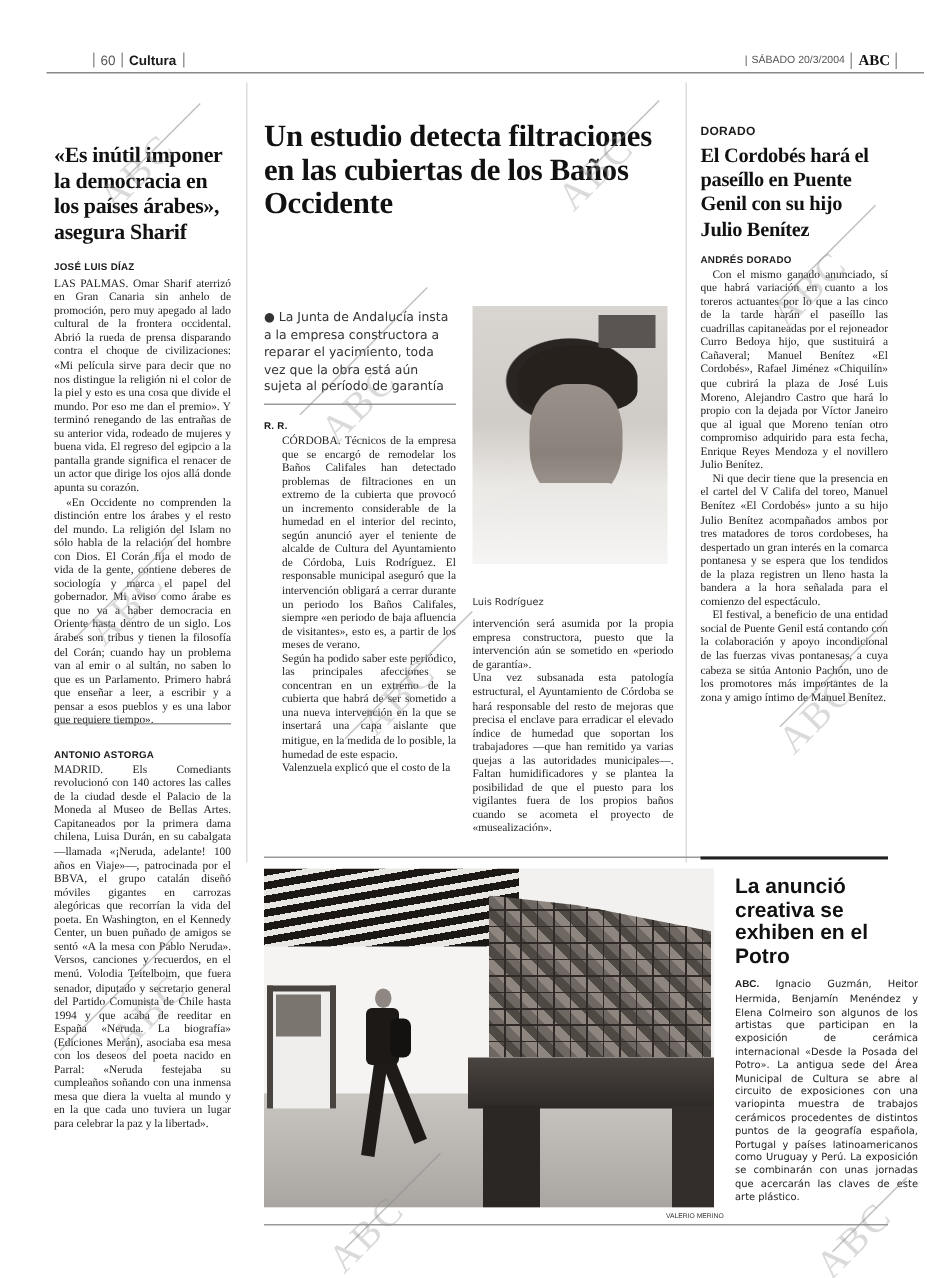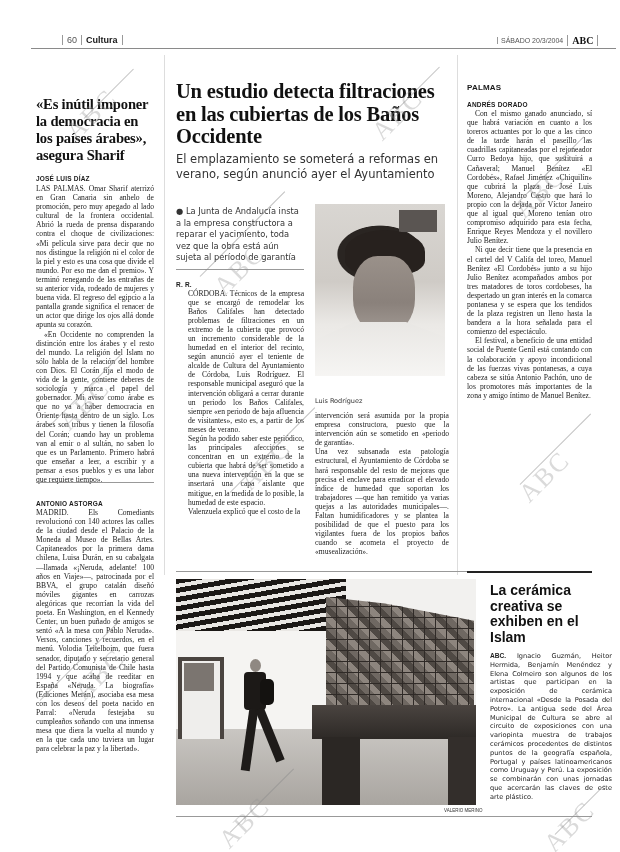--- a/index.html
+++ b/index.html
@@ -91,21 +91,20 @@
   <div class="body" style="margin-top:1px;">
     <p>MADRID. Els Comediants revolucionó con 140 actores las calles de la ciudad desde el Palacio de la Moneda al Museo de Bellas Artes. Capitaneados por la primera dama chilena, Luisa Durán, en su cabalgata —llamada «¡Neruda, adelante! 100 años en Viaje»—, patrocinada por el BBVA, el grupo catalán diseñó móviles gigantes en carrozas alegóricas que recorrían la vida del poeta. En Washington, en el Kennedy Center, un buen puñado de amigos se sentó «A la mesa con Pablo Neruda». Versos, canciones y recuerdos, en el menú. Volodia Teitelboim, que fuera senador, diputado y secretario general del Partido Comunista de Chile hasta 1994 y que acaba de reeditar en España «Neruda. La biografía» (Ediciones Merán), asociaba esa mesa con los deseos del poeta nacido en Parral: «Neruda festejaba su cumpleaños soñando con una inmensa mesa que diera la vuelta al mundo y en la que cada uno tuviera un lugar para celebrar la paz y la libertad».</p>
   </div>
 </div>
 
 <div class="abs" style="left:164px; top:55px; width:1px; height:520px; background:#ddd;"></div>
 <div class="abs" style="left:457px; top:55px; width:1px; height:520px; background:#ddd;"></div>
 
 <div class="abs" style="left:176px; top:80px; width:280px;">
   <div class="headline" style="font-size:20.5px; line-height:22.5px;">Un estudio detecta filtraciones en las cubiertas de los Baños Occidente</div>
-  <div class="subhead" style="margin-top:4px;">El emplazamiento se someterá a reformas en verano, según anunció ayer el Ayuntamiento</div>
 </div>
 
 <div class="abs" style="left:176px; top:206px; width:128px;">
   <div class="bullet">
     <span>●</span>
     <span>La Junta de Andalucía insta a la empresa constructora a reparar el yacimiento, toda vez que la obra está aún sujeta al período de garantía</span>
   </div>
   <div class="rule" style="position:relative; width:128px; margin-top:5px;"></div>
   <div class="byline" style="margin-top:11px;">R. R.</div>
   <div class="body" style="margin-top:1px;margin-left:12px;">
@@ -124,21 +123,22 @@
 <div class="abs caption" style="left:315px; top:397px;">Luis Rodríguez</div>
 
 <div class="abs" style="left:315px; top:411px; width:134px;">
   <div class="body">
     <p>intervención será asumida por la propia empresa constructora, puesto que la intervención aún se sometido en «periodo de garantía».</p>
     <p>Una vez subsanada esta patología estructural, el Ayuntamiento de Córdoba se hará responsable del resto de mejoras que precisa el enclave para erradicar el elevado índice de humedad que soportan los trabajadores —que han remitido ya varias quejas a las autoridades municipales—. Faltan humidificadores y se plantea la posibilidad de que el puesto para los vigilantes fuera de los propios baños cuando se acometa el proyecto de «musealización».</p>
   </div>
 </div>
 
 <div class="abs" style="left:467px; top:83px; width:125px;">
-  <div class="byline" style="font-size:8px;">PALMAS</div>
+  <div class="byline" style="font-size:8px;">DORADO</div>
+  <div class="headline" style="font-size:13.6px; line-height:16.2px; margin-top:4px;">El Cordobés hará el paseíllo en Puente Genil con su hijo Julio Benítez</div>
   <div class="byline" style="margin-top:9px;">ANDRÉS DORADO</div>
   <div class="body" style="margin-top:1px;">
     <p class="ind">Con el mismo ganado anunciado, sí que habrá variación en cuanto a los toreros actuantes por lo que a las cinco de la tarde harán el paseíllo las cuadrillas capitaneadas por el rejoneador Curro Bedoya hijo, que sustituirá a Cañaveral; Manuel Benítez «El Cordobés», Rafael Jiménez «Chiquilín» que cubrirá la plaza de José Luis Moreno, Alejandro Castro que hará lo propio con la dejada por Víctor Janeiro que al igual que Moreno tenían otro compromiso adquirido para esta fecha, Enrique Reyes Mendoza y el novillero Julio Benítez.</p>
     <p class="ind">Ni que decir tiene que la presencia en el cartel del V Califa del toreo, Manuel Benítez «El Cordobés» junto a su hijo Julio Benítez acompañados ambos por tres matadores de toros cordobeses, ha despertado un gran interés en la comarca pontanesa y se espera que los tendidos de la plaza registren un lleno hasta la bandera a la hora señalada para el comienzo del espectáculo.</p>
     <p class="ind">El festival, a beneficio de una entidad social de Puente Genil está contando con la colaboración y apoyo incondicional de las fuerzas vivas pontanesas, a cuya cabeza se sitúa Antonio Pachón, uno de los promotores más importantes de la zona y amigo íntimo de Manuel Benítez.</p>
   </div>
 </div>
 
 <div class="rule" style="left:176px; top:571px; width:416px;"></div>
 <div class="thick" style="left:467px; top:571px; width:125px;"></div>
@@ -157,21 +157,21 @@
   </div>
   <div class="pc-tiles"></div>
   <div class="pc-beam"></div>
   <div class="pc-leg1"></div>
   <div class="pc-leg2"></div>
 </div>
 <div class="abs credit" style="left:444px; top:808px;">VALERIO MERINO</div>
 <div class="rule" style="left:176px; top:816px; width:416px;"></div>
 
 <div class="abs" style="left:490px; top:583px; width:122px;">
-  <div style="font-family:'Liberation Sans',sans-serif; font-weight:bold; font-size:14px; line-height:15.5px; color:#111;">La cerámica creativa se exhiben en el Islam</div>
+  <div style="font-family:'Liberation Sans',sans-serif; font-weight:bold; font-size:14px; line-height:15.5px; color:#111;">La anunció creativa se exhiben en el Potro</div>
   <div class="sans-body" style="margin-top:7px;">
     <b>ABC.</b>
     <span>Ignacio Guzmán, Heitor Hermida, Benjamín Menéndez y Elena Colmeiro son algunos de los artistas que participan en la exposición de cerámica internacional «Desde la Posada del Potro». La antigua sede del Área Municipal de Cultura se abre al circuito de exposiciones con una variopinta muestra de trabajos cerámicos procedentes de distintos puntos de la geografía española, Portugal y países latinoamericanos como Uruguay y Perú. La exposición se combinarán con unas jornadas que acercarán las claves de este arte plástico.</span>
   </div>
 </div>
 
 <div class="wm" style="left:62px; top:100px;">ABC</div>
 <div class="wm-line" style="left:84px; top:118px; width:70px;"></div>
 <div class="wm" style="left:368px; top:100px;">ABC</div>
 <div class="wm-line" style="left:390px; top:116px; width:70px;"></div>

